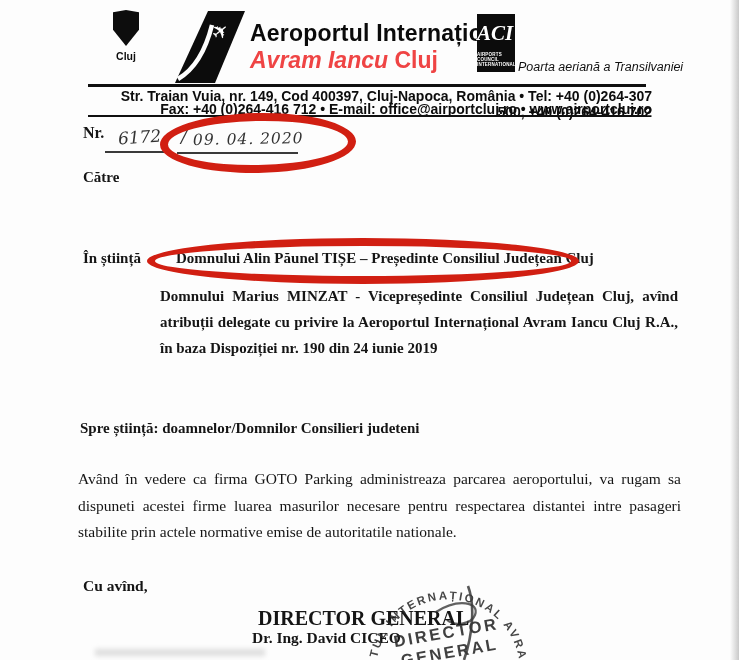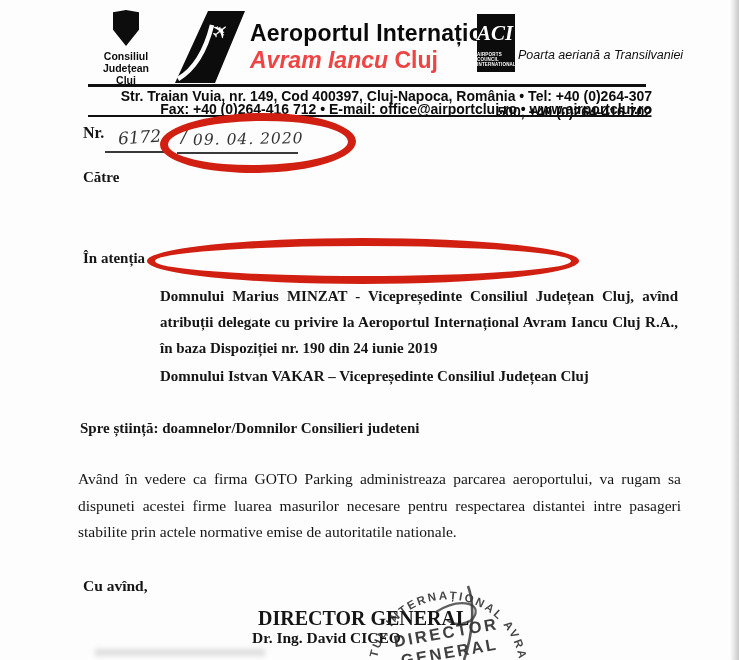--- a/index.html
+++ b/index.html
@@ -17,21 +17,21 @@
   .council-txt{font-weight:bold;font-size:10.5px;line-height:12px;color:#0d0d0d;}
   .fin-svg{left:175px;top:11px;}
   .title1{left:250px;top:20px;font-weight:bold;font-size:23px;color:#0a0a0a;letter-spacing:.2px;}
   .title2{left:250px;top:47px;font-weight:bold;font-size:23px;color:#ef4444;}
   .title2 .it{font-style:italic;}
   .aci-box{left:477px;top:14px;width:38px;height:58px;background:#0c0c0c;color:#fff;
     text-align:left;}
   .aci-letters{font-family:"Liberation Serif",serif;font-style:italic;font-weight:bold;
     font-size:21px;line-height:38px;}
   .aci-sub{font-size:4.5px;line-height:5px;font-weight:bold;letter-spacing:.2px;}
-  .tagline{left:518px;top:48px;font-style:italic;font-size:12.5px;color:#111;}
+  .tagline{left:518px;top:60px;font-style:italic;font-size:12.5px;color:#111;}
   .rule{background:#101010;}
   .addr{left:94px;width:558px;text-align:right;font-weight:bold;font-size:14px;color:#0c0c0c;}
   
   .serifb{font-weight:bold;}
   .hand{font-family:"DejaVu Serif", serif;font-style:italic;color:#333;}
   .underline{background:#3a3a3a;height:1.5px;}
   .red-oval{border-style:solid;border-radius:50% / 50%;background:transparent;}
   
   .just{text-align:justify;}
   
@@ -40,21 +40,20 @@
   .edge-right{right:0;top:0;width:9px;height:660px;
     background:linear-gradient(to right, rgba(0,0,0,0), #c9c9c9);}
 </style>
 </head>
 <body>
 
 <div class="page">
 
   <div class="abs council hdr-sans">
     <span class="shield"></span>
-    <div class="council-txt">Consiliul Județean</div>
     <div class="council-txt">Cluj</div>
   </div>
 
   <svg class="abs fin-svg" width="70" height="72" viewBox="0 0 70 72">
     <polygon points="0,72 33,0 70,0 40,72" fill="#0c0c0c"></polygon>
     <path d="M 3,68 Q 27,54 37,14" stroke="#fdfdfd" stroke-width="4.5" fill="none"></path>
     <text x="46" y="27" font-size="20" fill="#ffffff" text-anchor="middle" transform="rotate(-38 46 21)" font-family="DejaVu Sans, sans-serif">✈</text>
   </svg>
 
   <div class="abs title1 hdr-sans">Aeroportul Internațional</div>
@@ -79,26 +78,26 @@
   <div class="abs serifb" style="left:83px;top:124px;font-size:16px;">Nr.</div>
   <div class="abs hand" style="left:118px;top:127px;font-size:17px;transform:rotate(-4deg);">6172</div>
   <div class="abs underline" style="left:105px;top:151px;width:63px;"></div>
   <div class="abs hand" style="left:181px;top:126px;font-size:17px;">/</div>
   <div class="abs hand" style="left:193px;top:130px;font-size:15.5px;letter-spacing:1px;transform:rotate(-1deg);">09. 04. 2020</div>
   <div class="abs underline" style="left:177px;top:152px;width:121px;"></div>
   <div class="abs red-oval" style="left:160px;top:113px;width:180px;height:44px;border-width:8px;border-color:#d11f12;transform:rotate(-1deg);"></div>
 
   <div class="abs serifb" style="left:83px;top:169px;font-size:15px;text-align:center;">Către</div>
 
-  <div class="abs serifb" style="left:83px;top:250px;font-size:15px;">În atenția</div>
+  <div class="abs serifb" style="left:83px;top:250px;font-size:15px;">În știință</div>
+  <div class="abs serifb" style="left:176px;top:250px;font-size:15px;">Domnului Alin Păunel TIȘE – Președinte Consiliul Județean Cluj</div>
   <div class="abs red-oval" style="left:147px;top:238px;width:416px;height:30px;border-width:8px;border-color:#d11f12;"></div>
 
   <div class="abs serifb just" style="left:160px;top:283px;width:518px;font-size:15px;line-height:26px;">Domnului Marius MINZAT - Vicepreședinte Consiliul Județean Cluj, avînd atribuții delegate cu privire la Aeroportul Internațional Avram Iancu Cluj R.A., în baza Dispoziției nr. 190 din 24 iunie 2019</div>
 
-  <div class="abs serifb" style="left:160px;top:368px;font-size:15px;">Domnului Istvan VAKAR – Vicepreședinte Consiliul Județean Cluj</div>
 
   <div class="abs serifb" style="left:80px;top:420px;font-size:15px;">Spre știință: doamnelor/Domnilor Consilieri judeteni</div>
 
   <div class="abs just" style="left:78px;top:466px;width:603px;font-size:15.5px;line-height:26.5px;">Având în vedere ca firma GOTO Parking administreaza parcarea aeroportului, va rugam sa dispuneti  acestei firme luarea masurilor necesare pentru respectarea distantei intre pasageri stabilite prin actele normative emise de autoritatile nationale.</div>
 
   <div class="abs serifb" style="left:83px;top:577px;font-size:15.5px;">Cu avînd,</div>
   <div class="abs serifb" style="left:258px;top:607px;font-size:20px;">DIRECTOR GENERAL</div>
   <div class="abs serifb" style="left:252px;top:629px;font-size:15.5px;">Dr. Ing. David CICEO</div>
 
   <svg class="abs stamp" style="left:340px;top:582px;" width="230" height="78" viewBox="0 0 230 78">

